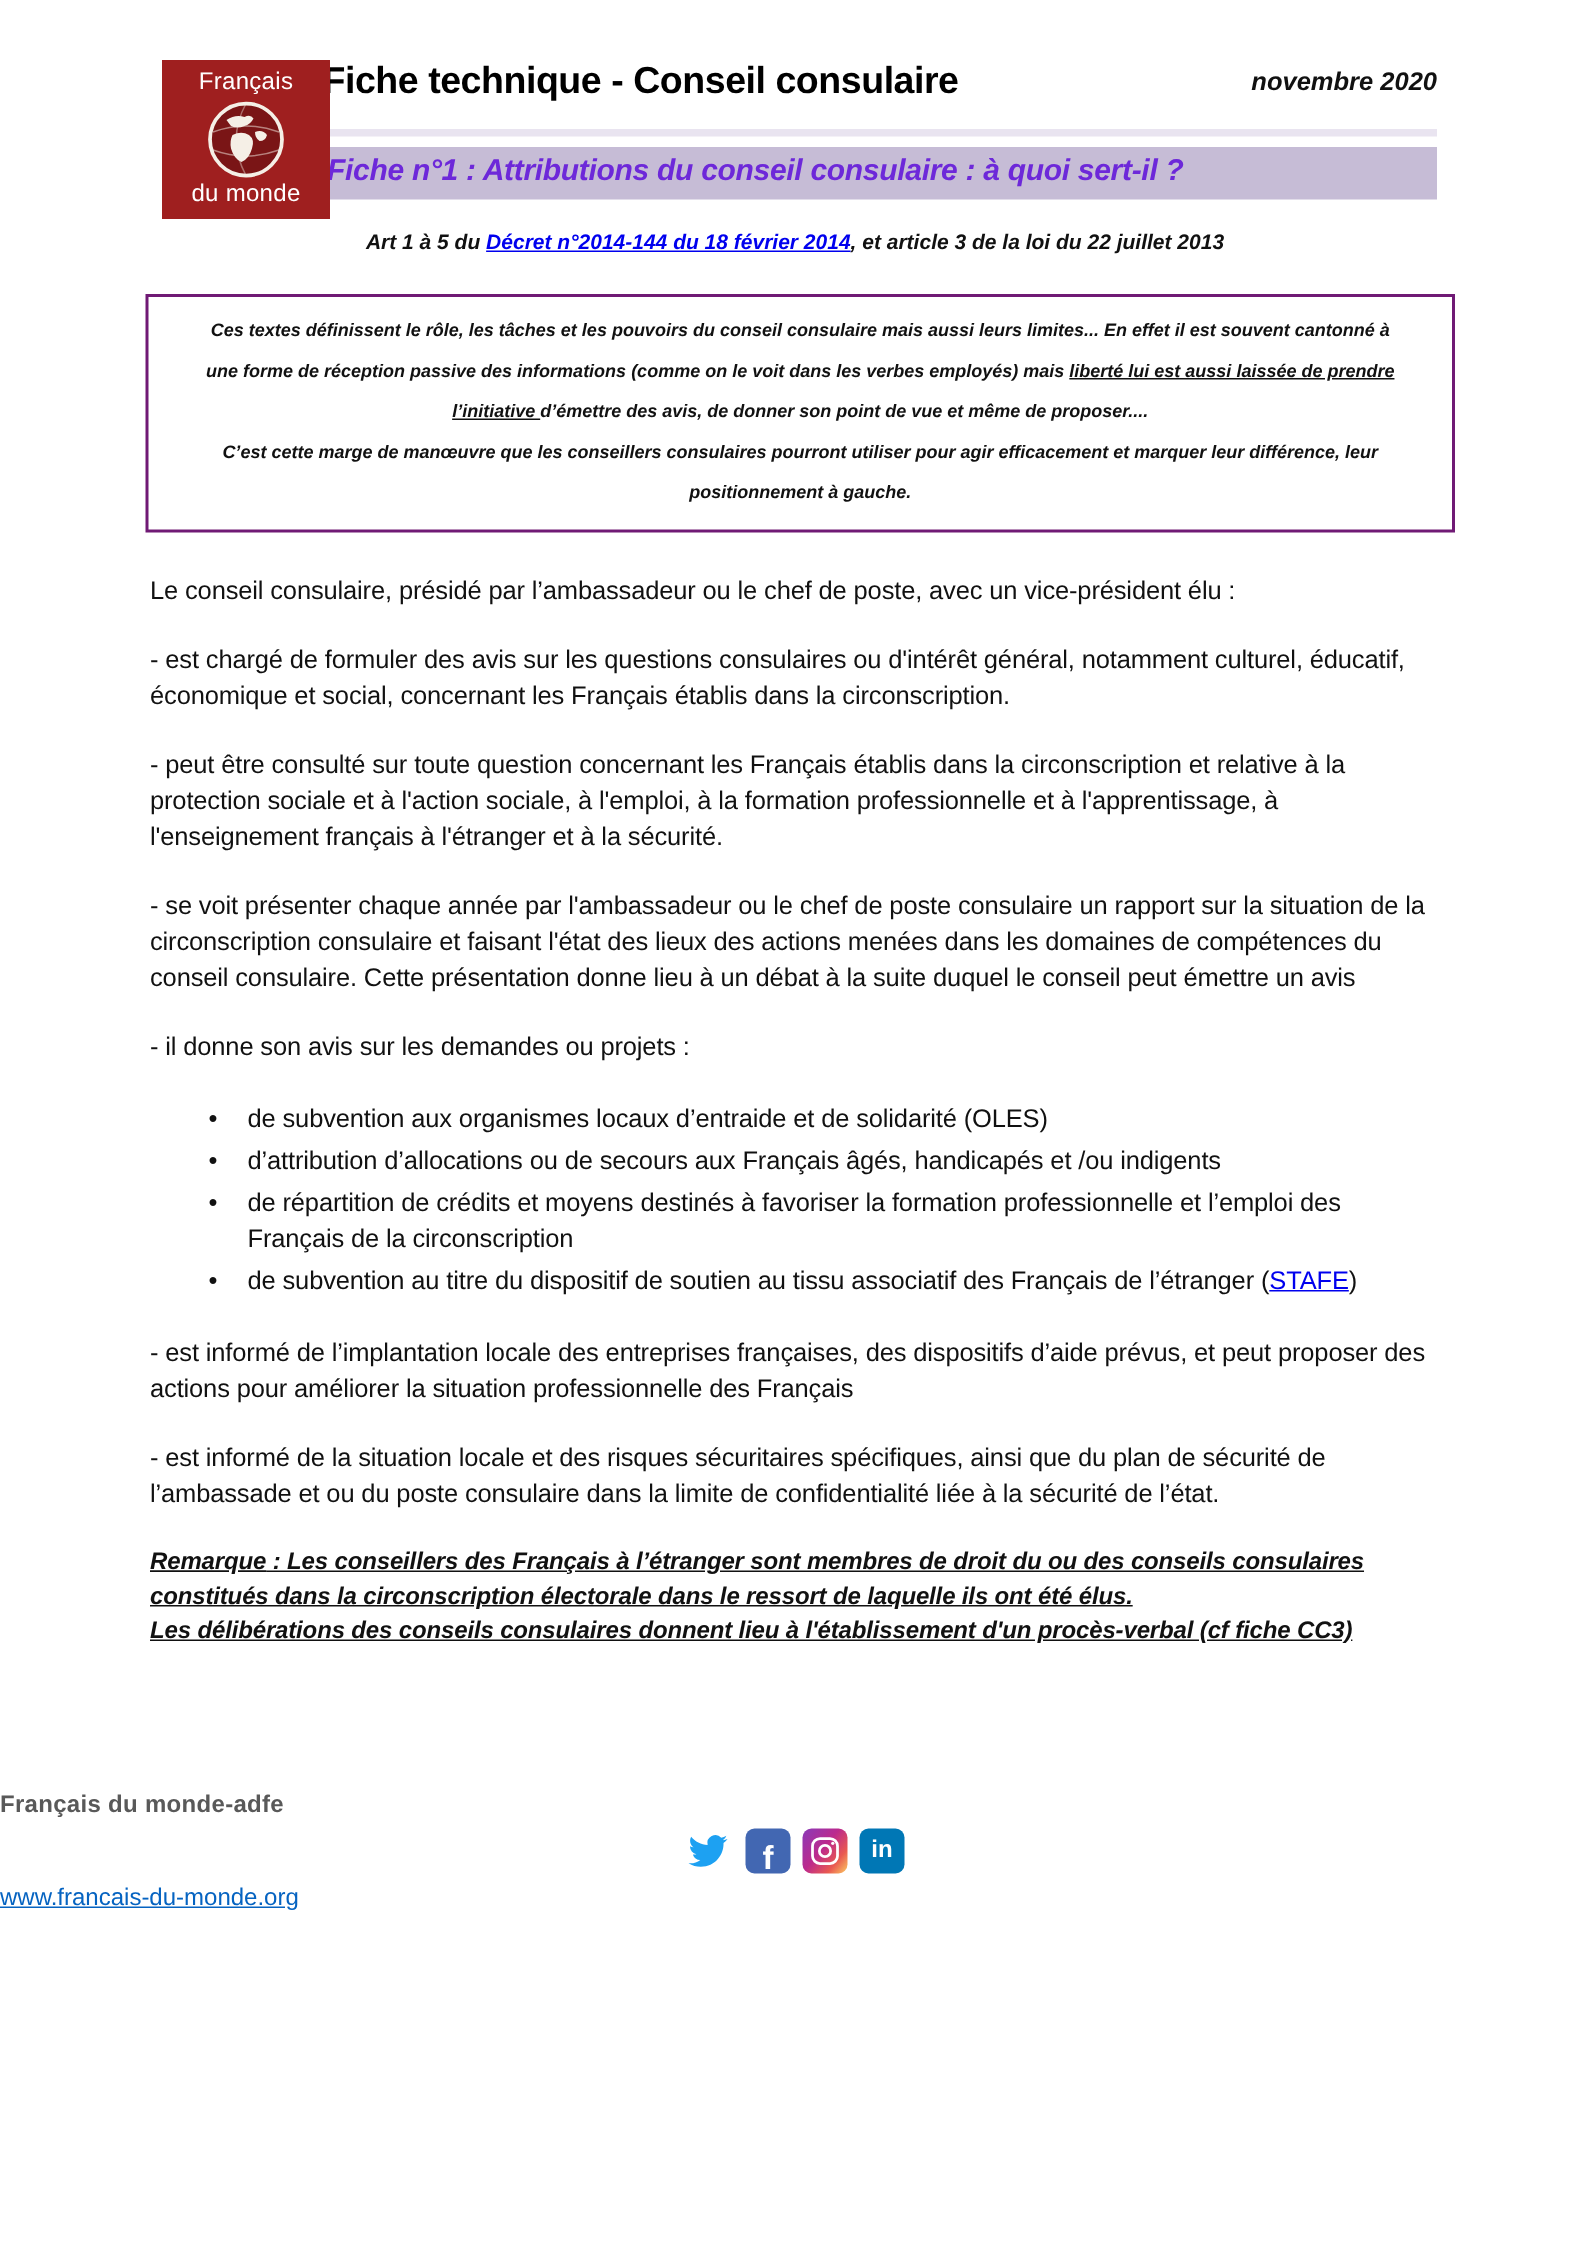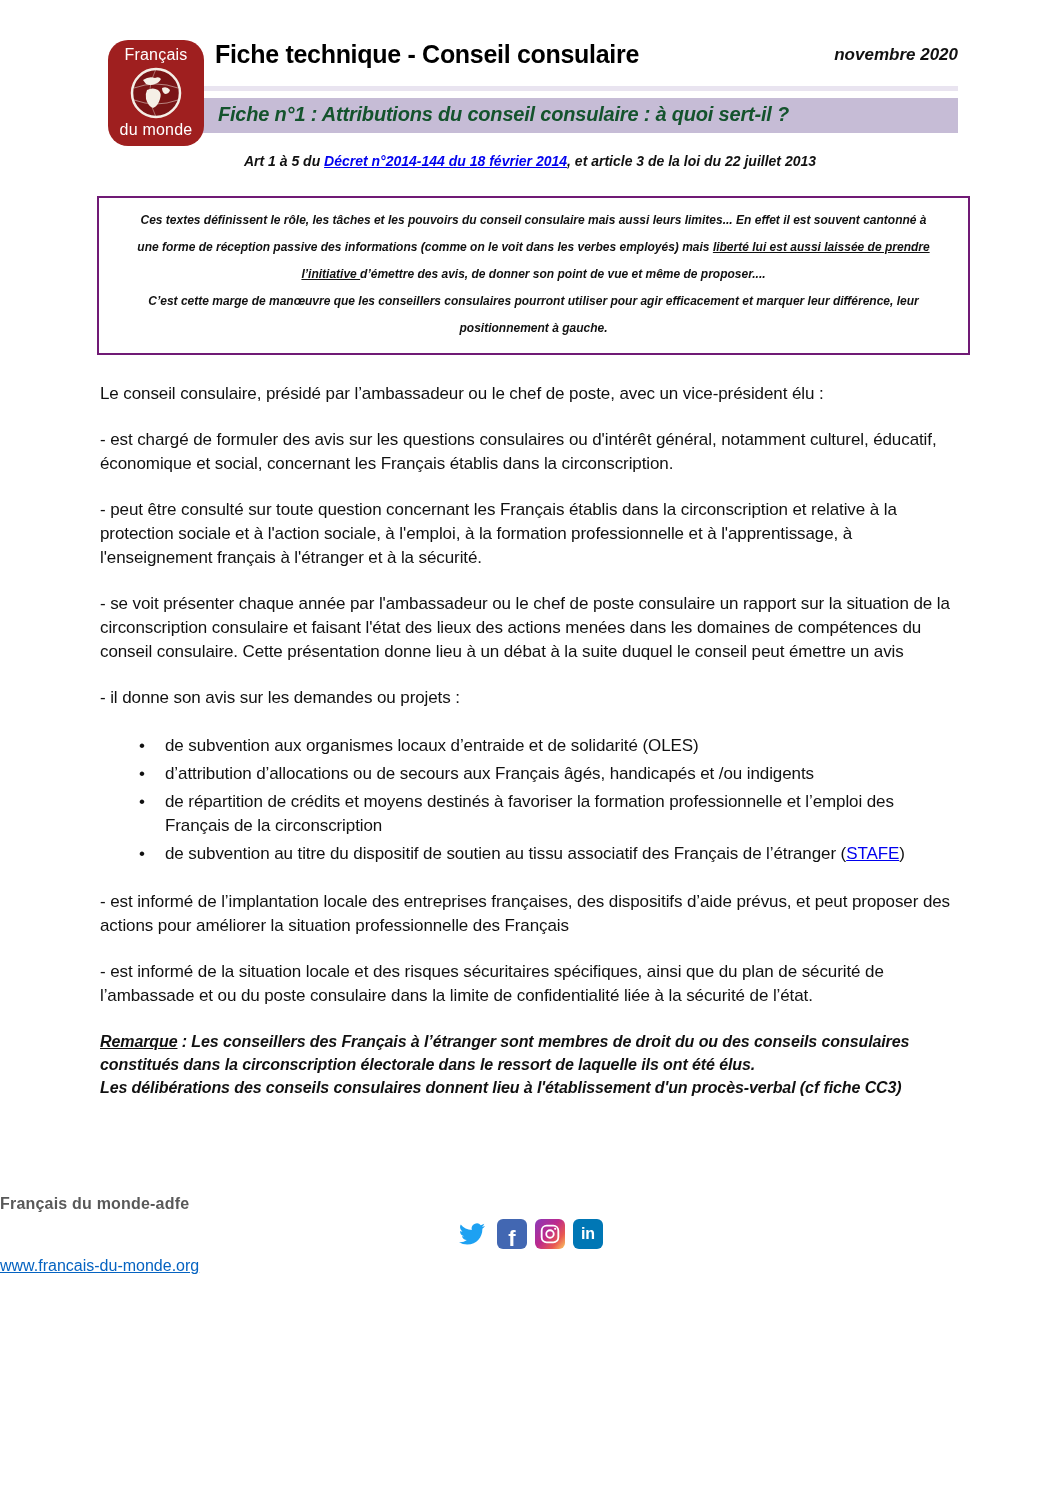--- a/index.html
+++ b/index.html
@@ -1,53 +1,53 @@
 <!DOCTYPE html>
 <html><head>
 <meta charset="utf-8">
 <style>
   * { margin:0; padding:0; box-sizing:border-box; }
   html,body { width:1058px; height:1497px; background:#ffffff; overflow:hidden;
               font-family:"Liberation Sans", sans-serif; color:#111; }
 
   
   .header { position:relative; margin:40px 100px 0 108px; }
-  .logo { position:absolute; left:0; top:0; width:96px; height:106px;
-          background:#9f1f1f; border-radius:20px; color:#fff;
+  .logo { position:absolute; left:0; top:0; width:112px; height:106px;
+          background:#9f1f1f; border-radius:0; color:#fff;
           display:flex; flex-direction:column; align-items:center;
           justify-content:space-between; padding:6px 2px 7px; }
   .logo-line { font-size:16px; letter-spacing:.2px; }
   .logo-globe { width:54px; height:54px; margin:-2px 0; }
   .header-main { margin-left:92px; }
   .title-row { display:flex; justify-content:space-between; align-items:flex-start;
                padding-left:15px; }
   .doc-title { font-size:25px; font-weight:bold; letter-spacing:-.3px; color:#000; }
   .doc-date { font-size:17px; font-weight:bold; font-style:italic; margin-top:5px; }
   .strip { height:5px; background:#e9e4f0; margin-top:17px; }
   .banner { margin-top:7px; background:#c6bcd6; padding:5px 10px 7px 18px;
-            font-size:20px; font-weight:bold; font-style:italic; color:#14532d;
+            font-size:20px; font-weight:bold; font-style:italic; color:#6d28d9;
             letter-spacing:-.2px; }
 
   
   .content { margin:0 98px 0 100px; }
   .reference { margin-top:20px; text-align:center; font-size:14px;
                font-weight:bold; font-style:italic; }
   .intro-box { margin-top:27px; margin-left:-3px; margin-right:-10px;
                border:2px solid #701a75; padding:9px 34px 11px;
                text-align:center; font-size:12px; font-weight:bold;
                font-style:italic; line-height:27px; }
   .body-text { margin-top:27px; }
   .para { font-size:17px; line-height:24px; margin-bottom:22px; letter-spacing:-.1px; }
   .bullet-list { list-style:none; margin:24px 0 24px 0; padding-left:65px; }
   .bullet-list li { position:relative; font-size:17px; line-height:24px;
                     margin-bottom:4px; letter-spacing:-.1px; }
   .bullet-list li::before { content:"\2022"; position:absolute; left:-26px; top:0;
                             font-size:17px; }
   .remark { font-size:16px; font-weight:bold; font-style:italic;
-            line-height:23px; }
+            line-height:23px;text-decoration:underline; }
   .remark .para { margin-bottom:0; font-size:16px; line-height:23px; }
 
   .seg-b { font-weight:normal; }
   .seg-u { text-decoration:underline; }
   a.seg-link { color:#0000ee; text-decoration:underline; cursor:pointer; }
   .reference a.seg-link, .intro-box .seg-u { font-weight:bold; }
 
   
   .footer { margin-top:96px; }
   .footer-org { font-size:16px; font-weight:bold; color:#595959; letter-spacing:.2px; }

